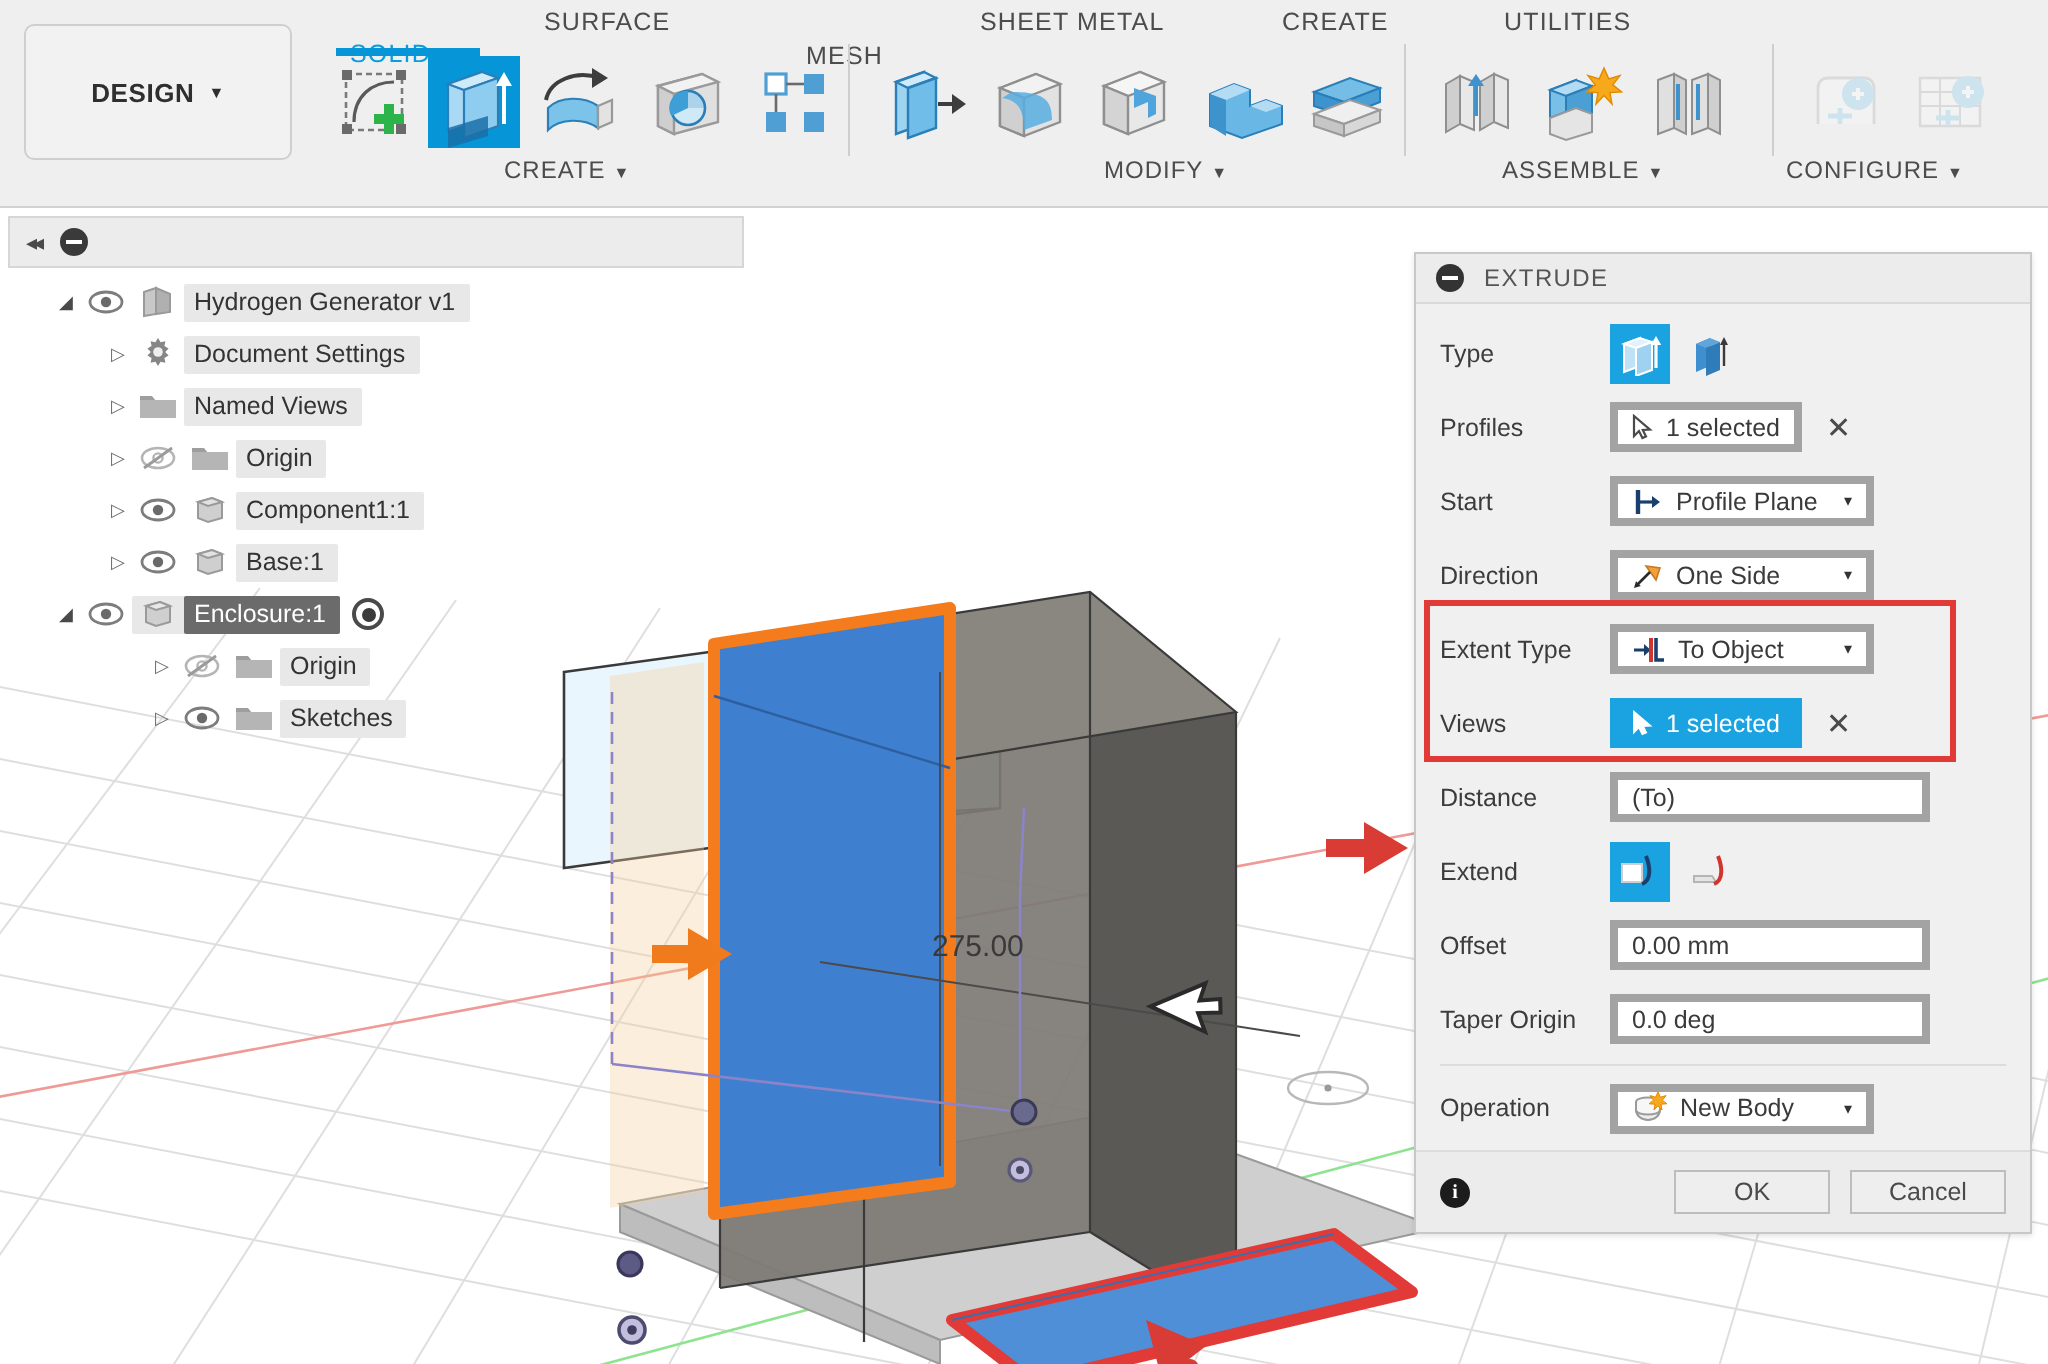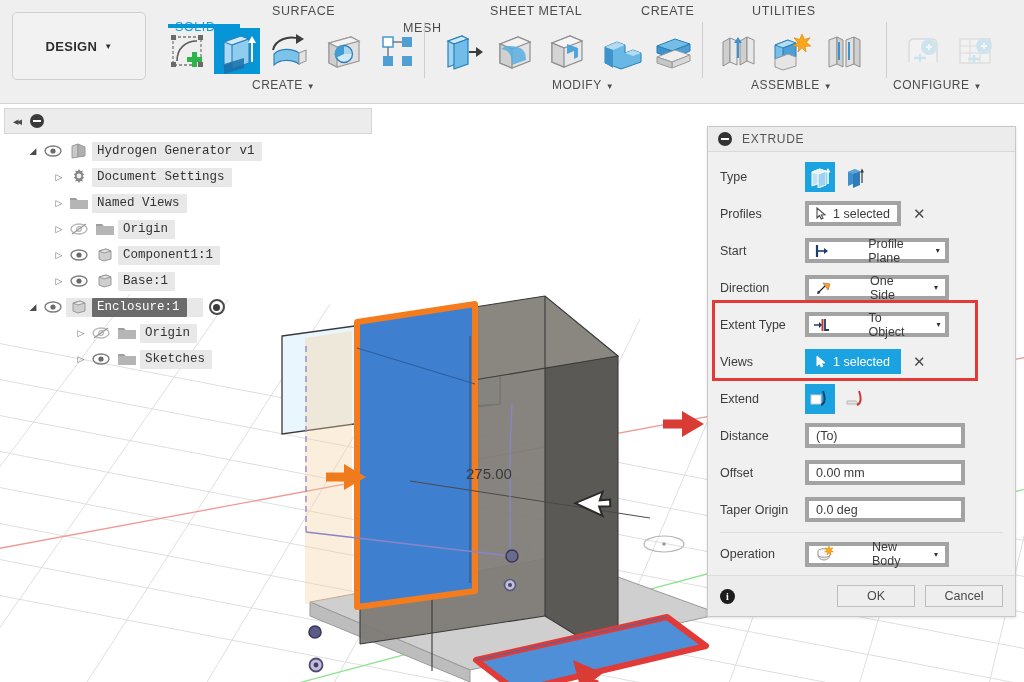--- a/index.html
+++ b/index.html
@@ -71,29 +71,28 @@
   }
   .trow .arrow {
     width: 14px; text-align: center; color: #6e6e6e; font-size: 9px; flex: none;
   }
   .trow .arrow.open { color:#4a4a4a; }
   .trow .eye { width: 26px; flex: none; display:flex; align-items:center; justify-content:center; }
   .trow .ficon { width: 26px; flex: none; display:flex; align-items:center; justify-content:center;}
   .trow .lbl {
     background: #e8e8e8; padding: 2px 7px 3px 5px; border-radius: 1px;
     white-space: nowrap;
-    font-family: Liberation Mono, monospace;
   }
   .trow.selected .lbl { background: #6b6b6b; color: #fff; }
   .trow .act {
     width:16px;height:16px;border-radius:50%;border:2px solid #4a4a4a;
     margin-left:6px; display:flex;align-items:center;justify-content:center; flex:none;
   }
   .trow .act i{width:7px;height:7px;border-radius:50%;background:#3b3b3b;display:block;}
-  .trow .grp { display:flex; align-items:flex-start; background:#e8e8e8; border-radius:1px; padding-right:16px;}
+  .trow .grp { display:flex; align-items:flex-start; background:#e8e8e8; border-radius:1px; padding-right:0;}
   .trow.selected .grp { background:#e8e8e8; }
 
   
   #viewport {
     position: absolute; left: 0; top: 104px; width: 1024px; height: 578px;
     background: #ffffff; overflow: hidden;
   }
 
   
   #extrude {
@@ -117,21 +116,21 @@
     position: relative;
   }
   .flabel { width: 85px; font-size: 12.5px; color: #3c3c3c; flex: none; }
   .fctl { flex: 1; display: flex; align-items: center; }
   .fin {
     height: 25px; background: #fff; border: 4px solid #a3a3a3;
     display: flex; align-items: center; padding: 0 7px;
     font-size: 12.5px; color: #3a3a3a; width: 160px;
   }
   .fin.sel { background: #1aa3e0; border-color:#1aa3e0; color:#fff; width:96px; }
-  .fin.drop { width: 144px; justify-content: center; gap: 32px; }
+  .fin.drop { width: 132px; justify-content: flex-end; }
   .fin .caret { margin-left: auto; font-size: 8px; color: #333; }
   .fin .gi { margin-right: 6px; display:flex; align-items:center; flex:none;}
   .xbtn { margin-left: 12px; font-size: 15px; color: #4a4a4a; font-weight: 300; }
   .toggle-ico { width: 30px; height: 30px; display:flex;align-items:center;justify-content:center;}
   .toggle-ico.on { background: #1aa3e0; }
   #ex-sep { height:1px; background:#dcdcdc; margin: 4px 12px 0 12px;}
   #ex-foot {
     display: flex; align-items: center; height: 41px; padding: 0 12px;
     background:#ececec; border-top: 1px solid #dcdcdc;
   }
@@ -699,42 +698,42 @@
                   <path d="M1 1 L1 11 L3.5 8.5 L5.2 12 L7 11.2 L5.4 8 L9 7.8 Z" fill="#ffffff" stroke="#ffffff" stroke-width="1"></path>
                 </svg>
             </span>
             <span>1 selected</span>
           </span>
           <span class="xbtn">✕</span>
         </div>
       </div>
 
       <div class="frow">
+        <div class="flabel">Distance</div>
+        <div class="fctl">
+          <span class="fin">
+            <span>(To)</span>
+          </span>
+        </div>
+      </div>
+
+      <div class="frow">
         <div class="flabel">Extend</div>
         <div class="fctl">
           <span class="toggle-ico on">
             <svg width="22" height="22" viewBox="0 0 22 22">
               <rect x="2" y="7" width="10" height="9" fill="#fff" stroke="#cfcfcf"></rect>
               <path d="M12 17 C17 15 16 8 14 3" fill="none" stroke="#1a3f6e" stroke-width="2"></path>
             </svg>
           </span>
           <span class="toggle-ico" style="margin-left:6px;">
             <svg width="22" height="22" viewBox="0 0 22 22">
               <path d="M2 13 L11 13 L13 16 L2 16 Z" fill="#e5e5e5" stroke="#b5b5b5"></path>
               <path d="M12 17 C17 15 16 8 14 3" fill="none" stroke="#d0342c" stroke-width="2"></path>
             </svg>
-          </span>
-        </div>
-      </div>
-
-      <div class="frow">
-        <div class="flabel">Distance</div>
-        <div class="fctl">
-          <span class="fin">
-            <span>(To)</span>
           </span>
         </div>
       </div>
 
       <div class="frow">
         <div class="flabel">Offset</div>
         <div class="fctl">
           <span class="fin">
             <span>0.00 mm</span>
           </span>

